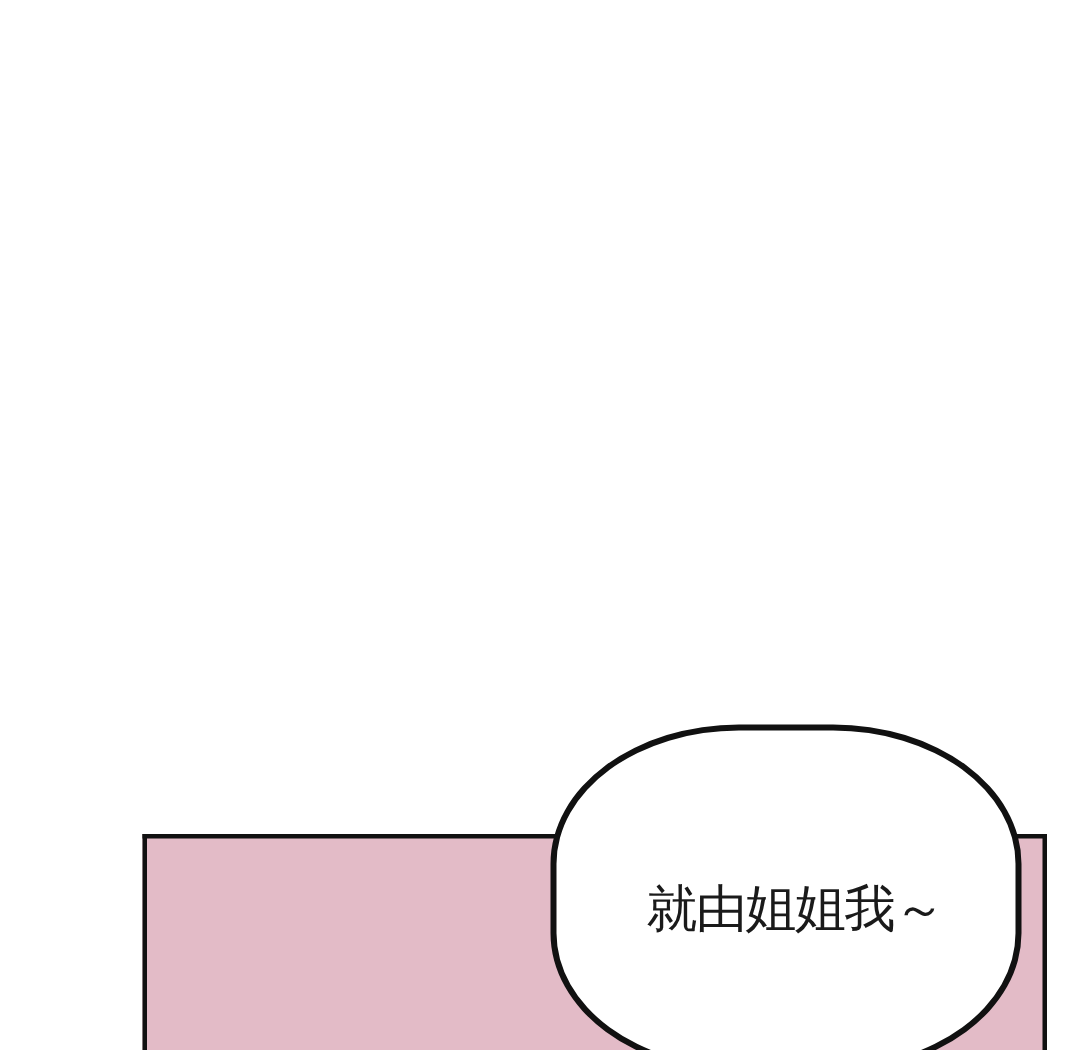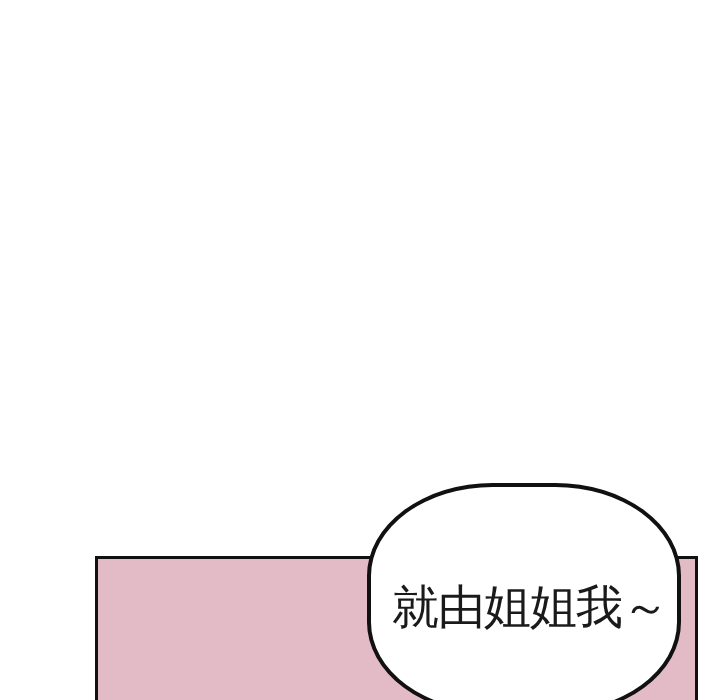--- a/index.html
+++ b/index.html
@@ -40,21 +40,21 @@
     width: 314px;
     height: 232px; 
     background: var(--bubble-white);
     border: 4px solid var(--line-black);
     border-radius: 40%;
     display: flex;
     align-items: center;
     justify-content: center;
   }
   .bubble-text {
-    font-size: 47px;
+    font-size: 34px;
     letter-spacing: -1px;
     line-height: 1;
     color: var(--text-black);
     white-space: nowrap;
     transform: translate(6px, 7px);
     font-weight: 500;
   }
 </style>
 </head>
 <body>

